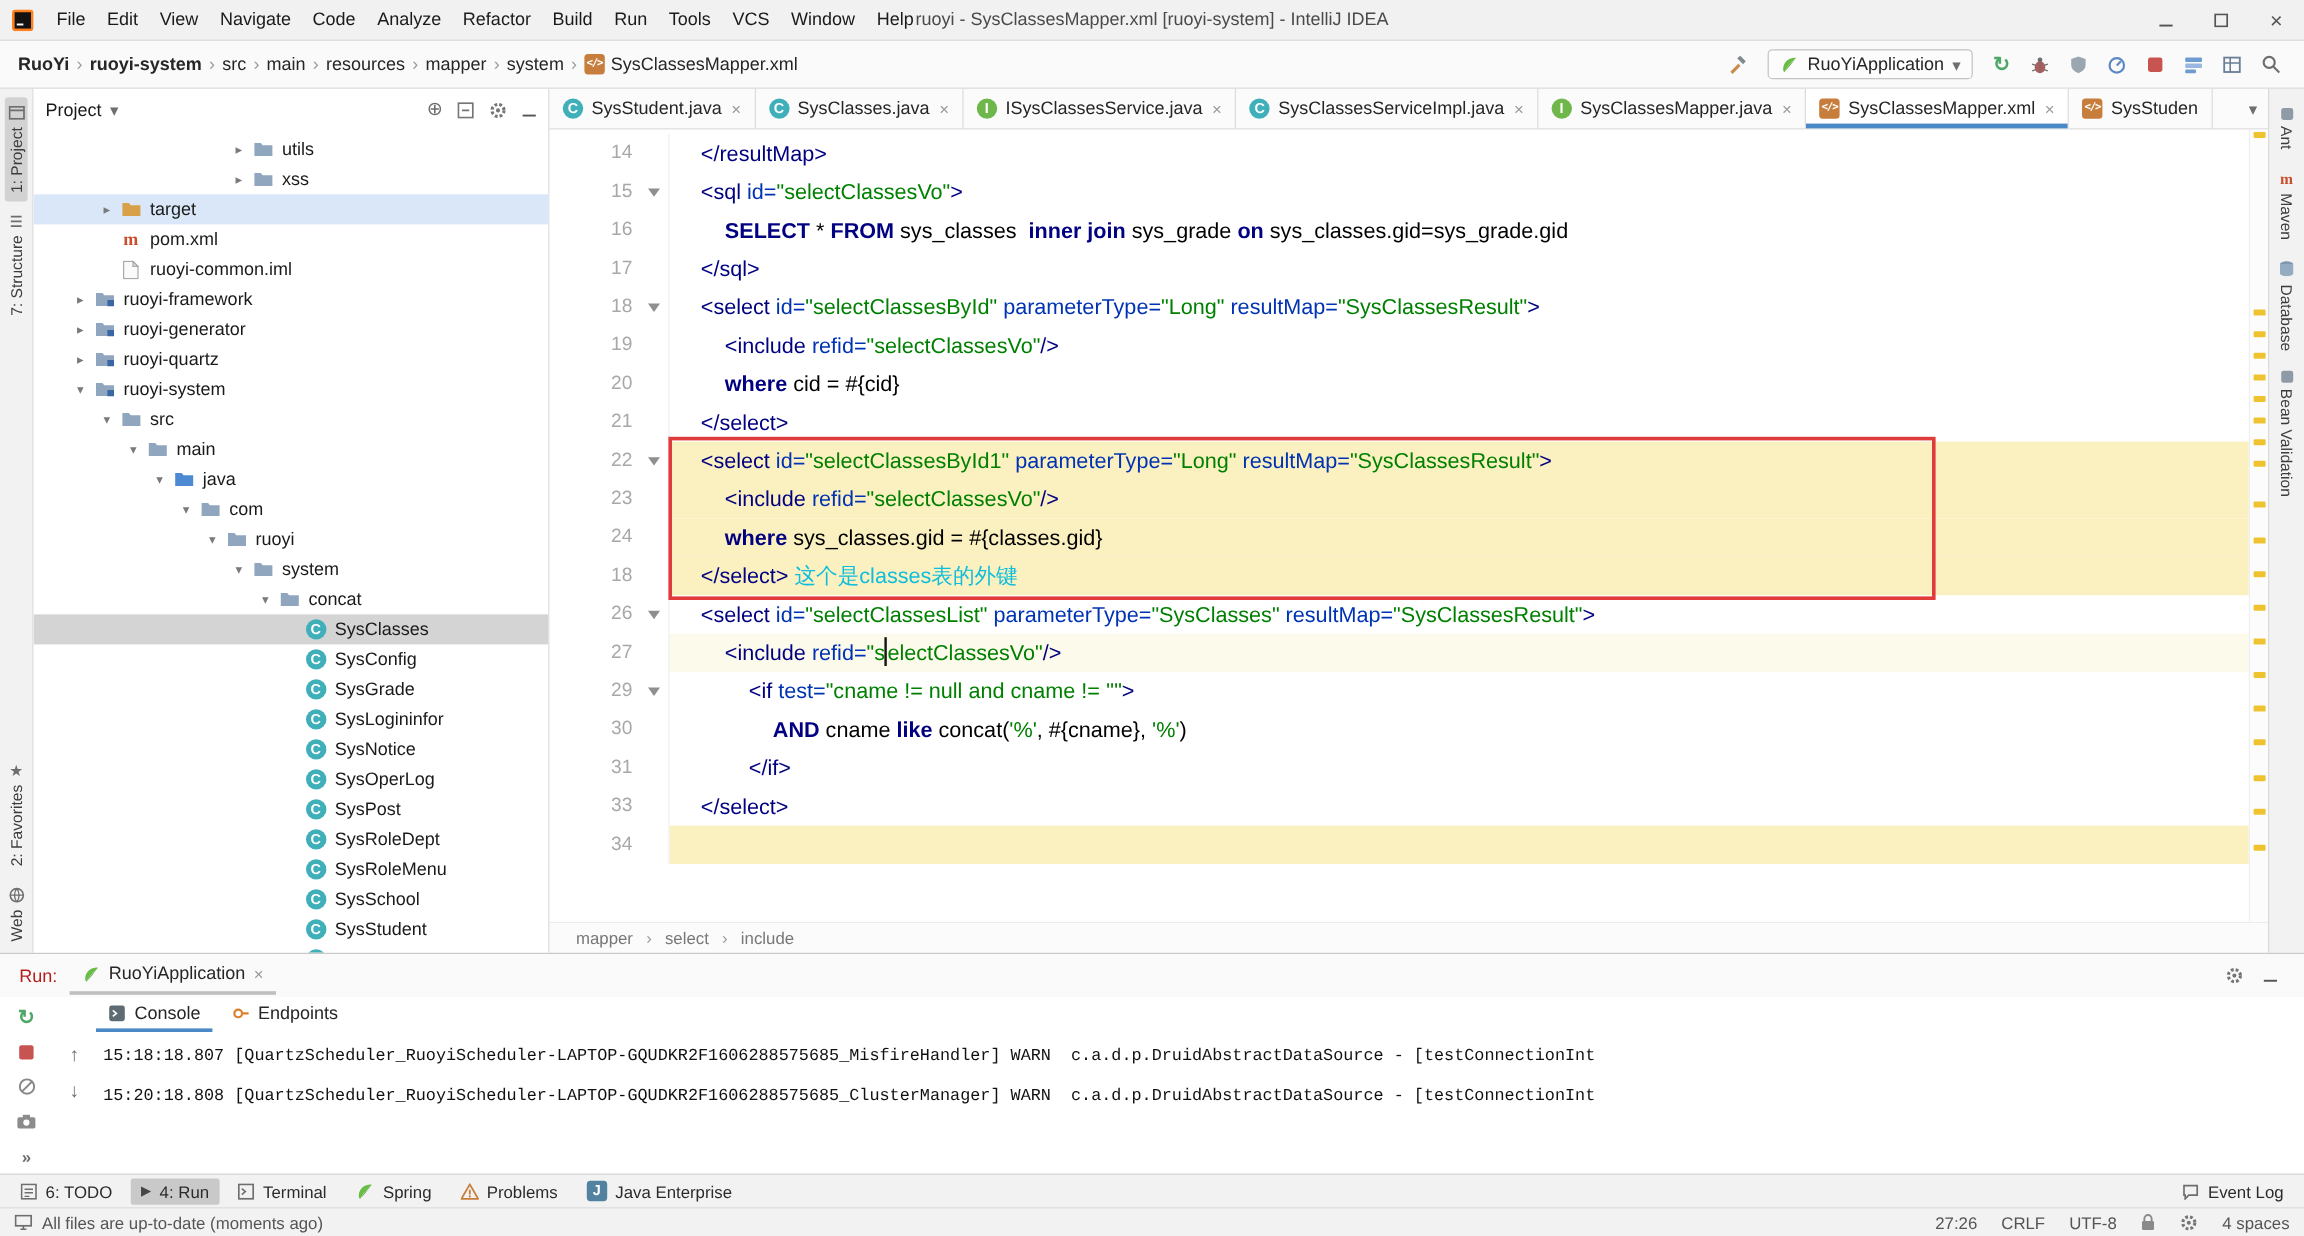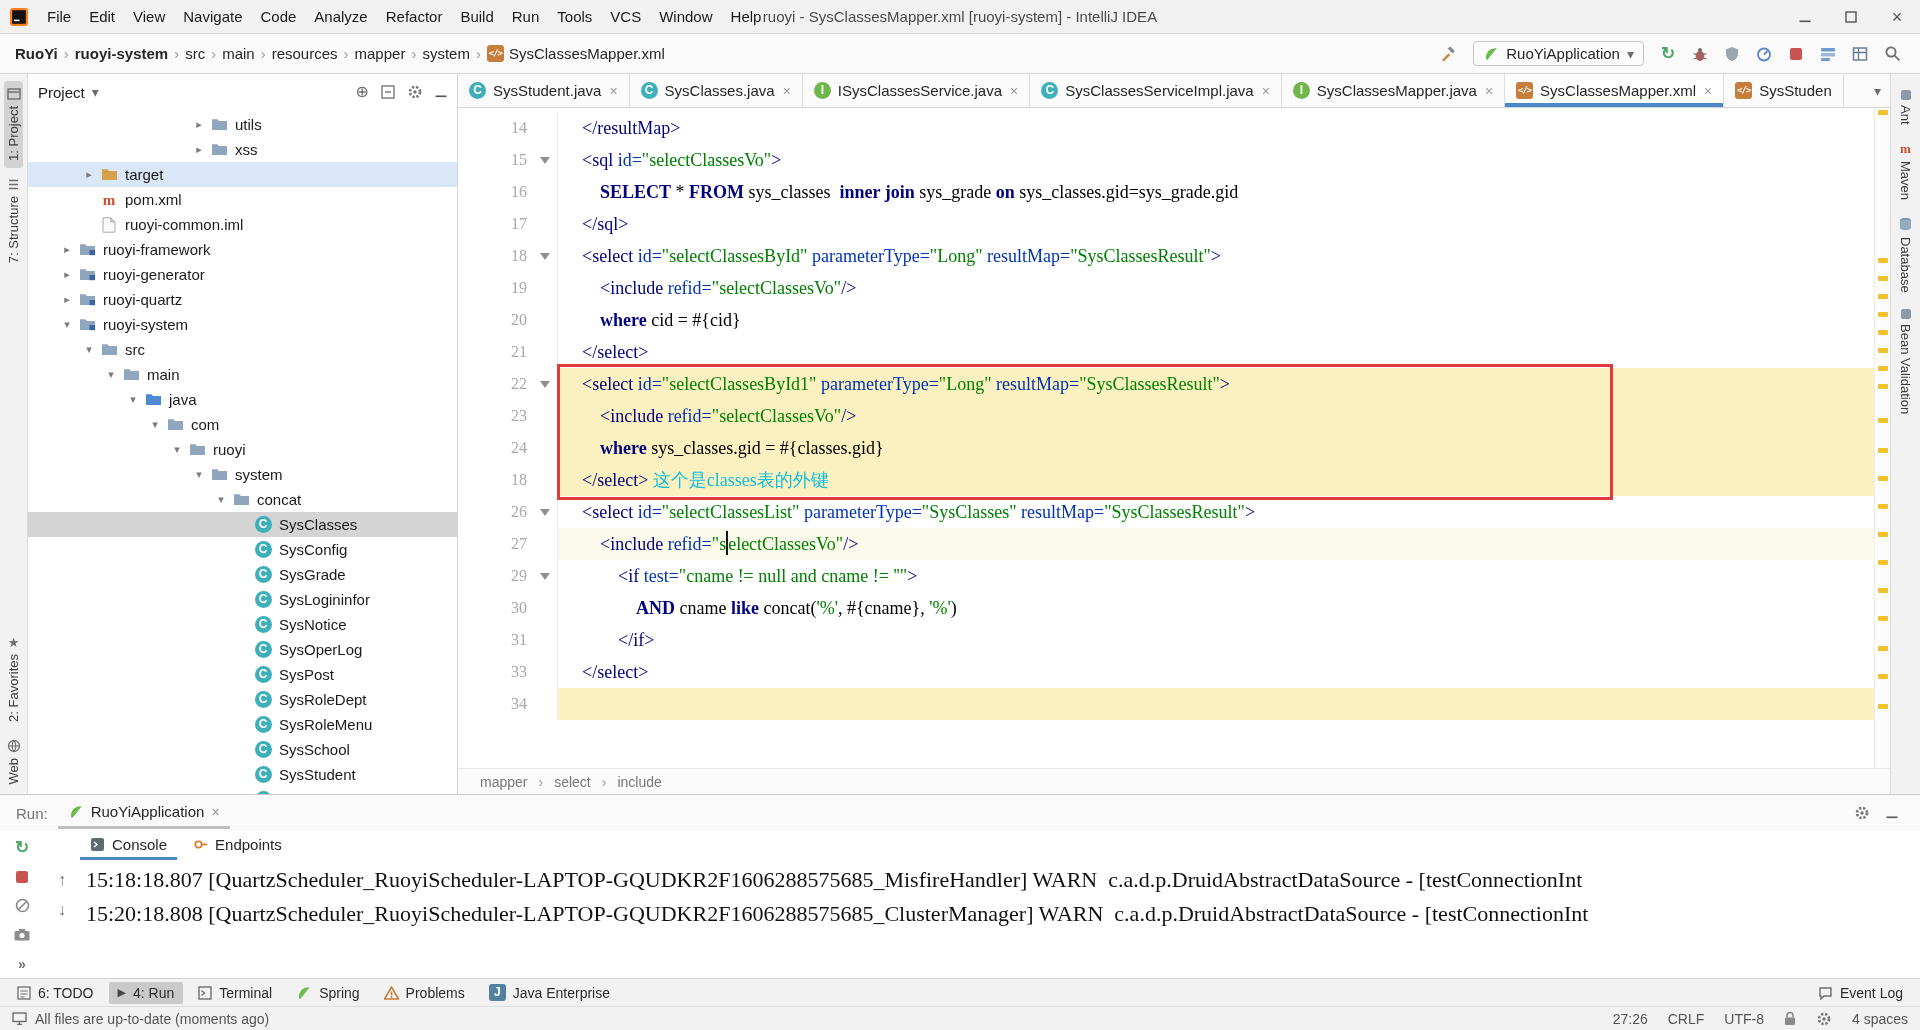--- a/index.html
+++ b/index.html
@@ -55,21 +55,21 @@
   
   .editor{flex:1;display:flex;flex-direction:column;min-width:0}
   .tabbar{height:34px;background:#FBFBFB;border-bottom:1px solid #D5D5D5;display:flex;align-items:stretch;flex:none}
   .tab-list{display:flex}
   .tab{display:flex;align-items:center;gap:7px;padding:0 11px;border-right:1px solid #DCDCDC;font-size:15px;position:relative;white-space:nowrap}
   .tab.active{background:#fff}
   .tab.active::after{content:"";position:absolute;left:0;right:0;bottom:0;height:4px;background:#4A88C7}
   .tab-close{color:#9A9A9A;font-size:15px;margin-left:1px}
   .tabbar-end{margin-left:auto;display:flex;align-items:center;padding-right:9px}
   .editor-body{flex:1;position:relative;overflow:hidden;background:#fff;min-height:0}
-  .lines{position:absolute;left:0;top:0;right:16px;bottom:0;padding-top:4px;font-family:Liberation Serif, serif;font-size:18px}
+  .lines{position:absolute;left:0;top:0;right:16px;bottom:0;padding-top:4px;font-family:Liberation Sans, sans-serif;font-size:18px}
   .line{display:flex;height:32px;line-height:32px}
   .ln{width:100px;flex:none;text-align:right;padding-right:30px;color:#A8A8A8;font-size:16px;position:relative;background:#fff;border-right:1px solid #EDEDED}
   .fold{position:absolute;right:7px;top:13px;width:0;height:0;border-left:5px solid transparent;border-right:5px solid transparent;border-top:7px solid #8F8F8F}
   .lc{flex:1;white-space:pre;padding-left:6px;min-width:0}
   .line.hl-sel .lc{background:#FBF0C0}
   .line.hl-caret .lc{background:#FCFAEB}
   .t-g{color:#000080}
   .t-a{color:#0033B3}
   .t-v{color:#008000}
   .t-p{color:#000}
@@ -78,32 +78,32 @@
   .caret{display:inline-block;width:0;height:24px;border-left:2px solid #151515;vertical-align:-5px}
   .redbox{position:absolute;left:99px;top:256px;width:1056px;height:136px;border:3px solid #E23B3B;pointer-events:none;z-index:4}
   .mark-strip{position:absolute;top:0;right:0;width:16px;bottom:0;background:#FCFCFC;border-left:1px solid #EFEFEF;z-index:5}
   .mark{position:absolute;left:3px;width:10px;height:5px;background:#EFC32F;border-radius:1px}
   .crumbs-bottom{height:26px;border-top:1px solid #E8E8E8;display:flex;align-items:center;padding-left:18px;gap:4px;color:#777;font-size:14px;background:#FBFBFB;flex:none}
   .ecrumb{padding:1px 4px}
 
   
   .runpanel{height:184px;border-top:1px solid #C9C9C9;display:flex;flex-direction:column;background:#fff;flex:none}
   .run-header{height:36px;display:flex;align-items:center;padding:0 10px;background:#FAFAFA;flex:none}
-  .run-label{font-size:15px;margin:0 10px 0 6px;color:#737373}
+  .run-label{font-size:15px;margin:0 10px 0 6px;color:#b91c1c}
   .run-tab{display:flex;align-items:center;gap:7px;padding:6px 10px;border-bottom:3px solid #BFBFBF;font-size:15px}
   .run-header-right{margin-left:auto;display:flex;gap:16px;align-items:center;padding-right:12px}
   .run-content{flex:1;display:flex;min-height:0}
   .run-gut1{width:44px;display:flex;flex-direction:column;align-items:center;padding-top:2px;flex:none}
   .run-gut2{width:36px;display:flex;flex-direction:column;align-items:center;padding-top:34px;flex:none}
   .rbtn{width:30px;height:30px;display:flex;align-items:center;justify-content:center}
   .run-main{flex:1;display:flex;flex-direction:column;min-width:0}
   .run-tabs{height:30px;display:flex;align-items:center;gap:6px;flex:none}
   .rtab{display:flex;align-items:center;gap:7px;padding:4px 10px;font-size:15px;border-bottom:3px solid transparent}
   .rtab.active{border-bottom-color:#4A88C7}
-  .run-log{flex:1;font-family:Liberation Serif, serif;font-size:22px;line-height:34px;white-space:pre;overflow:hidden;color:#111;padding:2px 0 0 6px}
+  .run-log{flex:1;font-family:Liberation Mono, monospace;font-size:14px;line-height:34px;white-space:pre;overflow:hidden;color:#111;padding:2px 0 0 6px}
 
   
   .bottombar{height:28px;background:#F2F2F2;border-top:1px solid #D5D5D5;display:flex;align-items:center;padding:0 8px;gap:2px;font-size:14px;flex:none}
   .bb-item{display:flex;align-items:center;gap:7px;padding:3px 9px;border-radius:2px;color:#2b2b2b;white-space:nowrap}
   .bb-item.active{background:#C9C9C9}
   .bb-right{margin-left:auto;display:flex}
   .statusbar{height:24px;background:#F2F2F2;border-top:1px solid #DDD;display:flex;align-items:center;padding:0 12px;font-size:14px;color:#555;flex:none}
   .sb-left{display:flex;align-items:center;gap:8px}
   .sb-right{margin-left:auto;display:flex;gap:20px;align-items:center}
   .sb-item{display:flex;align-items:center;gap:4px;white-space:nowrap}

